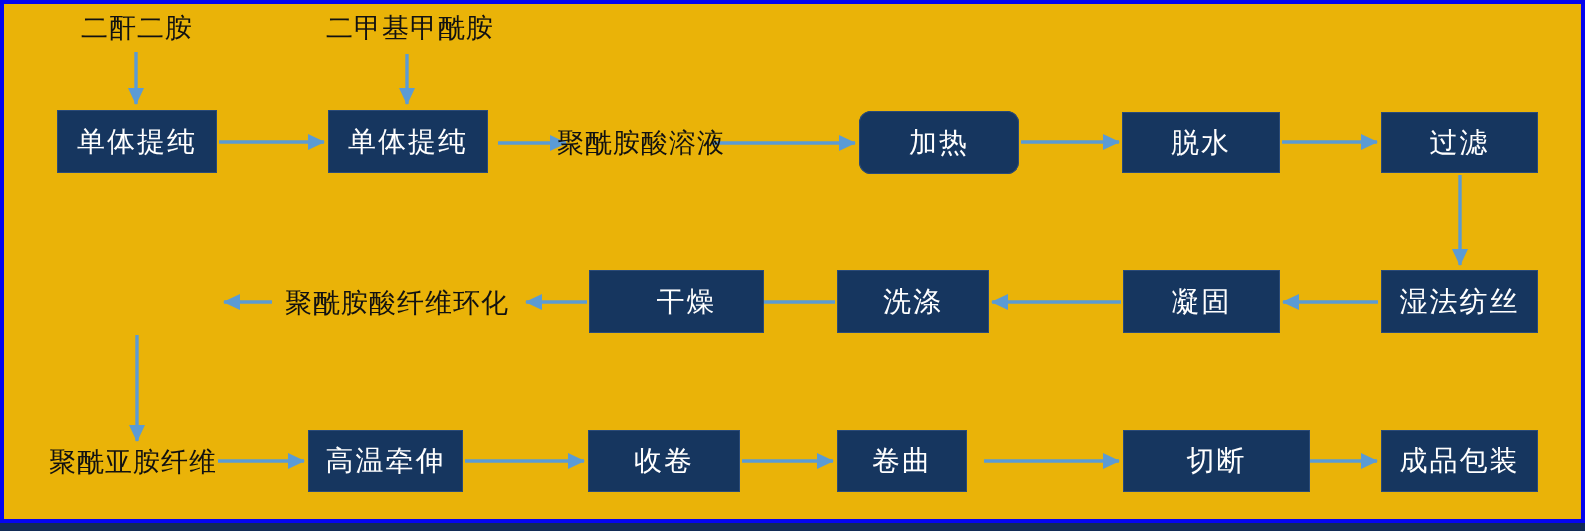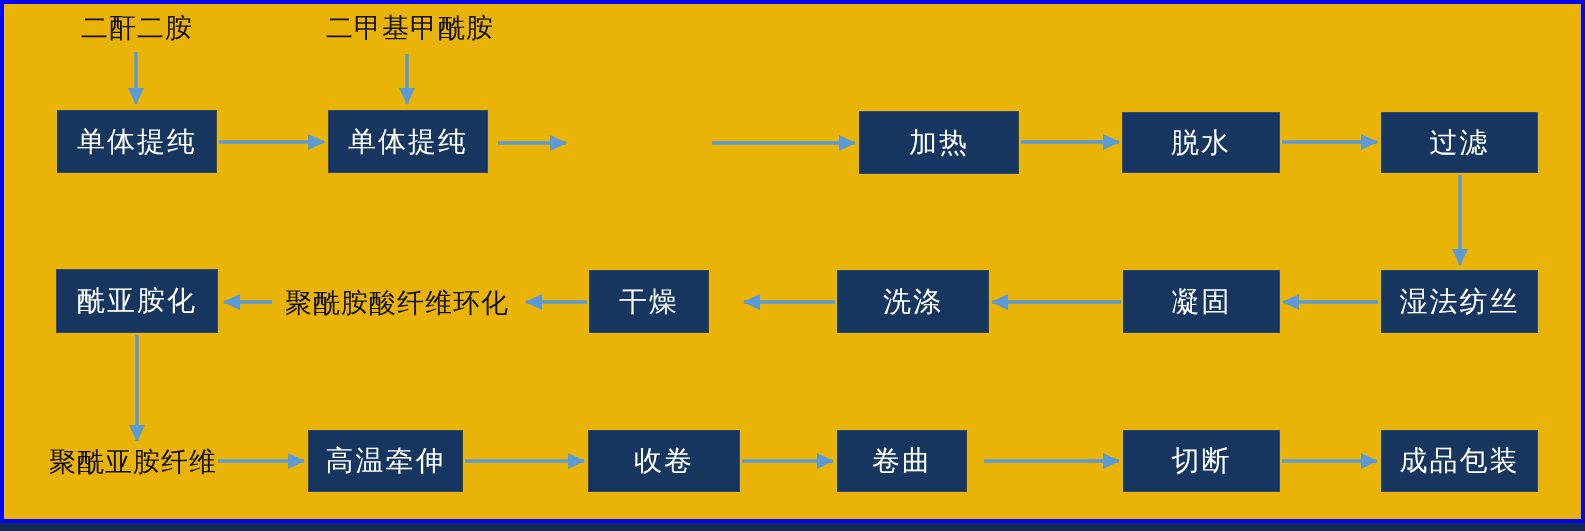--- a/index.html
+++ b/index.html
@@ -86,36 +86,36 @@
       <line x1="218" y1="461" x2="304" y2="461" marker-end="url(#ah)"></line>
       <line x1="465" y1="461" x2="584" y2="461" marker-end="url(#ah)"></line>
       <line x1="742" y1="461" x2="833" y2="461" marker-end="url(#ah)"></line>
       <line x1="984" y1="461" x2="1119" y2="461" marker-end="url(#ah)"></line>
       <line x1="1282" y1="461" x2="1377" y2="461" marker-end="url(#ah)"></line>
     </g>
   </svg>
 
   <div class="flabel" style="left:57px;  top:12px; width:160px; height:32px;">二酐二胺</div>
   <div class="flabel" style="left:325px; top:12px; width:170px; height:32px;">二甲基甲酰胺</div>
+  <div class="flabel" style="left:560px; top:127px; width:162px; height:32px;">聚酰胺酸溶液</div>
   <div class="flabel" style="left:277px; top:287px; width:240px; height:32px;">聚酰胺酸纤维环化</div>
   <div class="flabel" style="left:52px;  top:446px; width:162px; height:32px;">聚酰亚胺纤维</div>
 
   <div class="pbox" style="left:57px;   top:110px; width:160px; height:63px;text-align:center;">单体提纯</div>
   <div class="pbox" style="left:328px;  top:110px; width:160px; height:63px;">单体提纯</div>
-  <div class="pbox" style="left:859px;  top:111px; width:160px; height:63px;">加热</div>
+  <div class="pbox" style="left:859px;  top:111px; width:160px; height:63px;border-radius:12px;">加热</div>
   <div class="pbox" style="left:1122px; top:112px; width:158px; height:61px;">脱水</div>
   <div class="pbox" style="left:1381px; top:112px; width:157px; height:61px;">过滤</div>
 
   <div class="pbox" style="left:1381px; top:270px; width:157px; height:63px;text-align:right;">湿法纺丝</div>
   <div class="pbox" style="left:1123px; top:270px; width:157px; height:63px;">凝固</div>
   <div class="pbox" style="left:837px;  top:270px; width:152px; height:63px;">洗涤</div>
-  <div class="pbox" style="left:589px;  top:270px; width:120px; height:63px;">干燥</div>
-  <div class="pbox" style="left:56px;   top:269px; width:162px; height:64px;">酰亚胺化</div>
+  <div class="pbox" style="left:589px;  top:270px; width:155px; height:63px;padding-left:20px;">干燥</div>
 
   <div class="pbox" style="left:308px;  top:430px; width:155px; height:62px;">高温牵伸</div>
   <div class="pbox" style="left:588px;  top:430px; width:152px; height:62px;">收卷</div>
   <div class="pbox" style="left:837px;  top:430px; width:130px; height:62px;">卷曲</div>
-  <div class="pbox" style="left:1123px; top:430px; width:157px; height:62px;">切断</div>
+  <div class="pbox" style="left:1123px; top:430px; width:187px; height:62px;">切断</div>
   <div class="pbox" style="left:1381px; top:430px; width:157px; height:62px;">成品包装</div>
 
   <div class="frame"></div>
   <div class="bottom-bar"></div>
 </div>
 
 </body></html>

